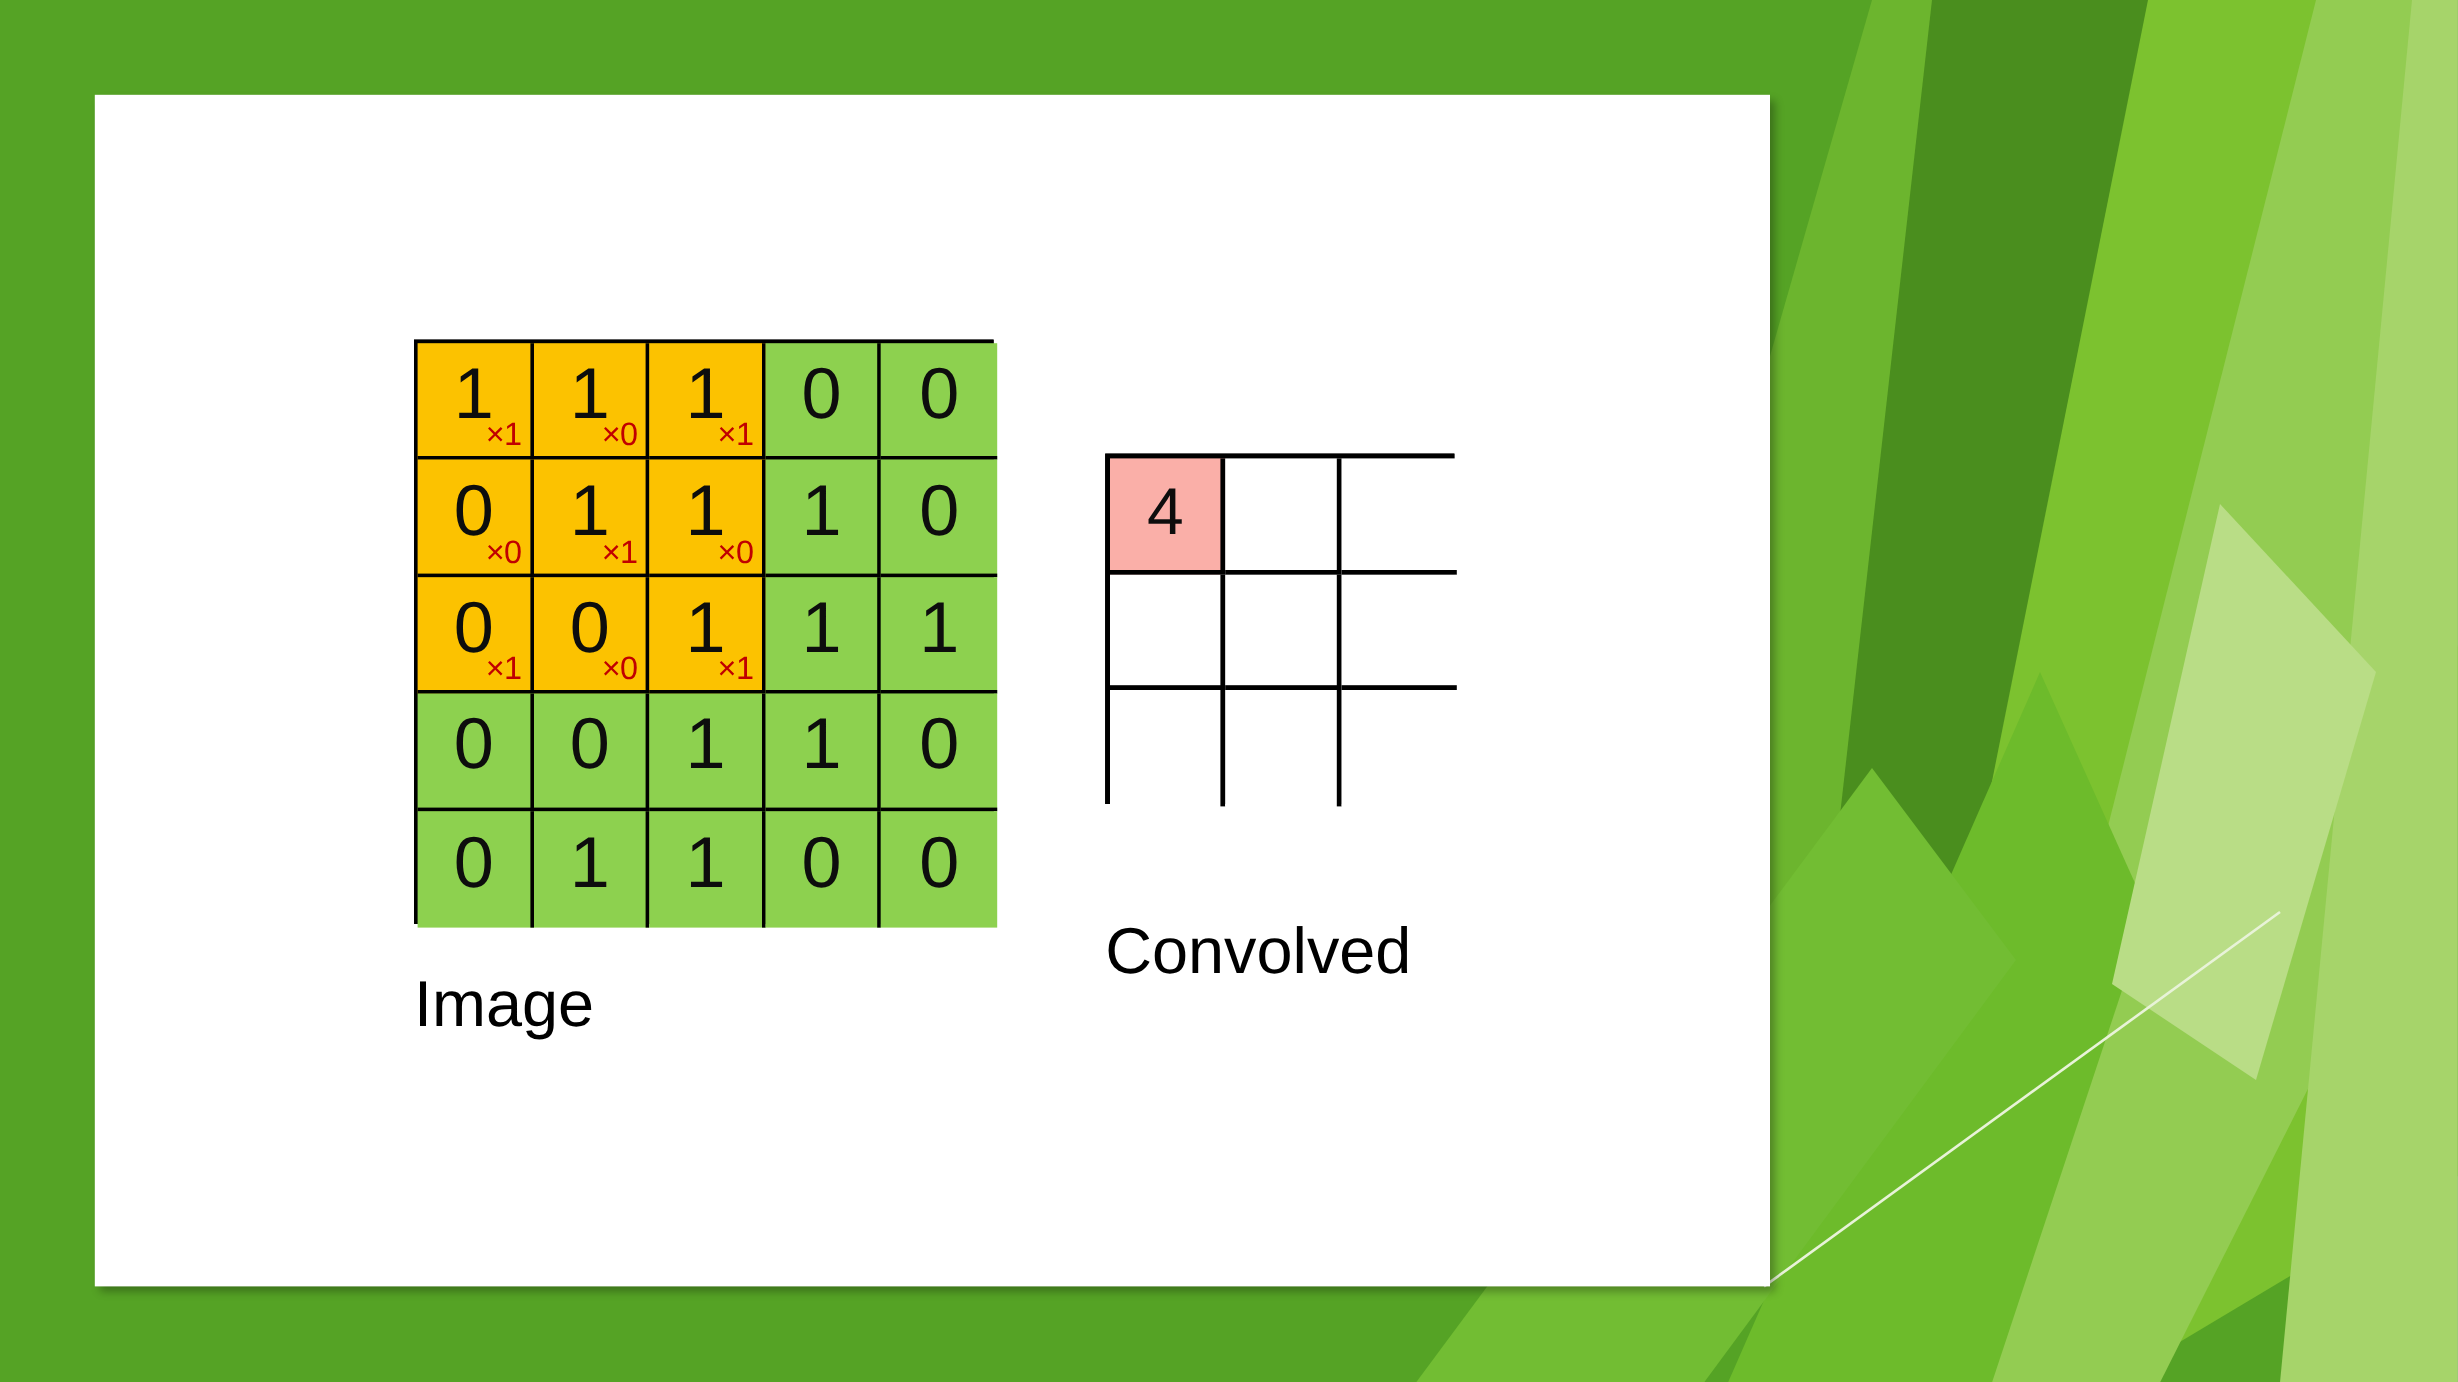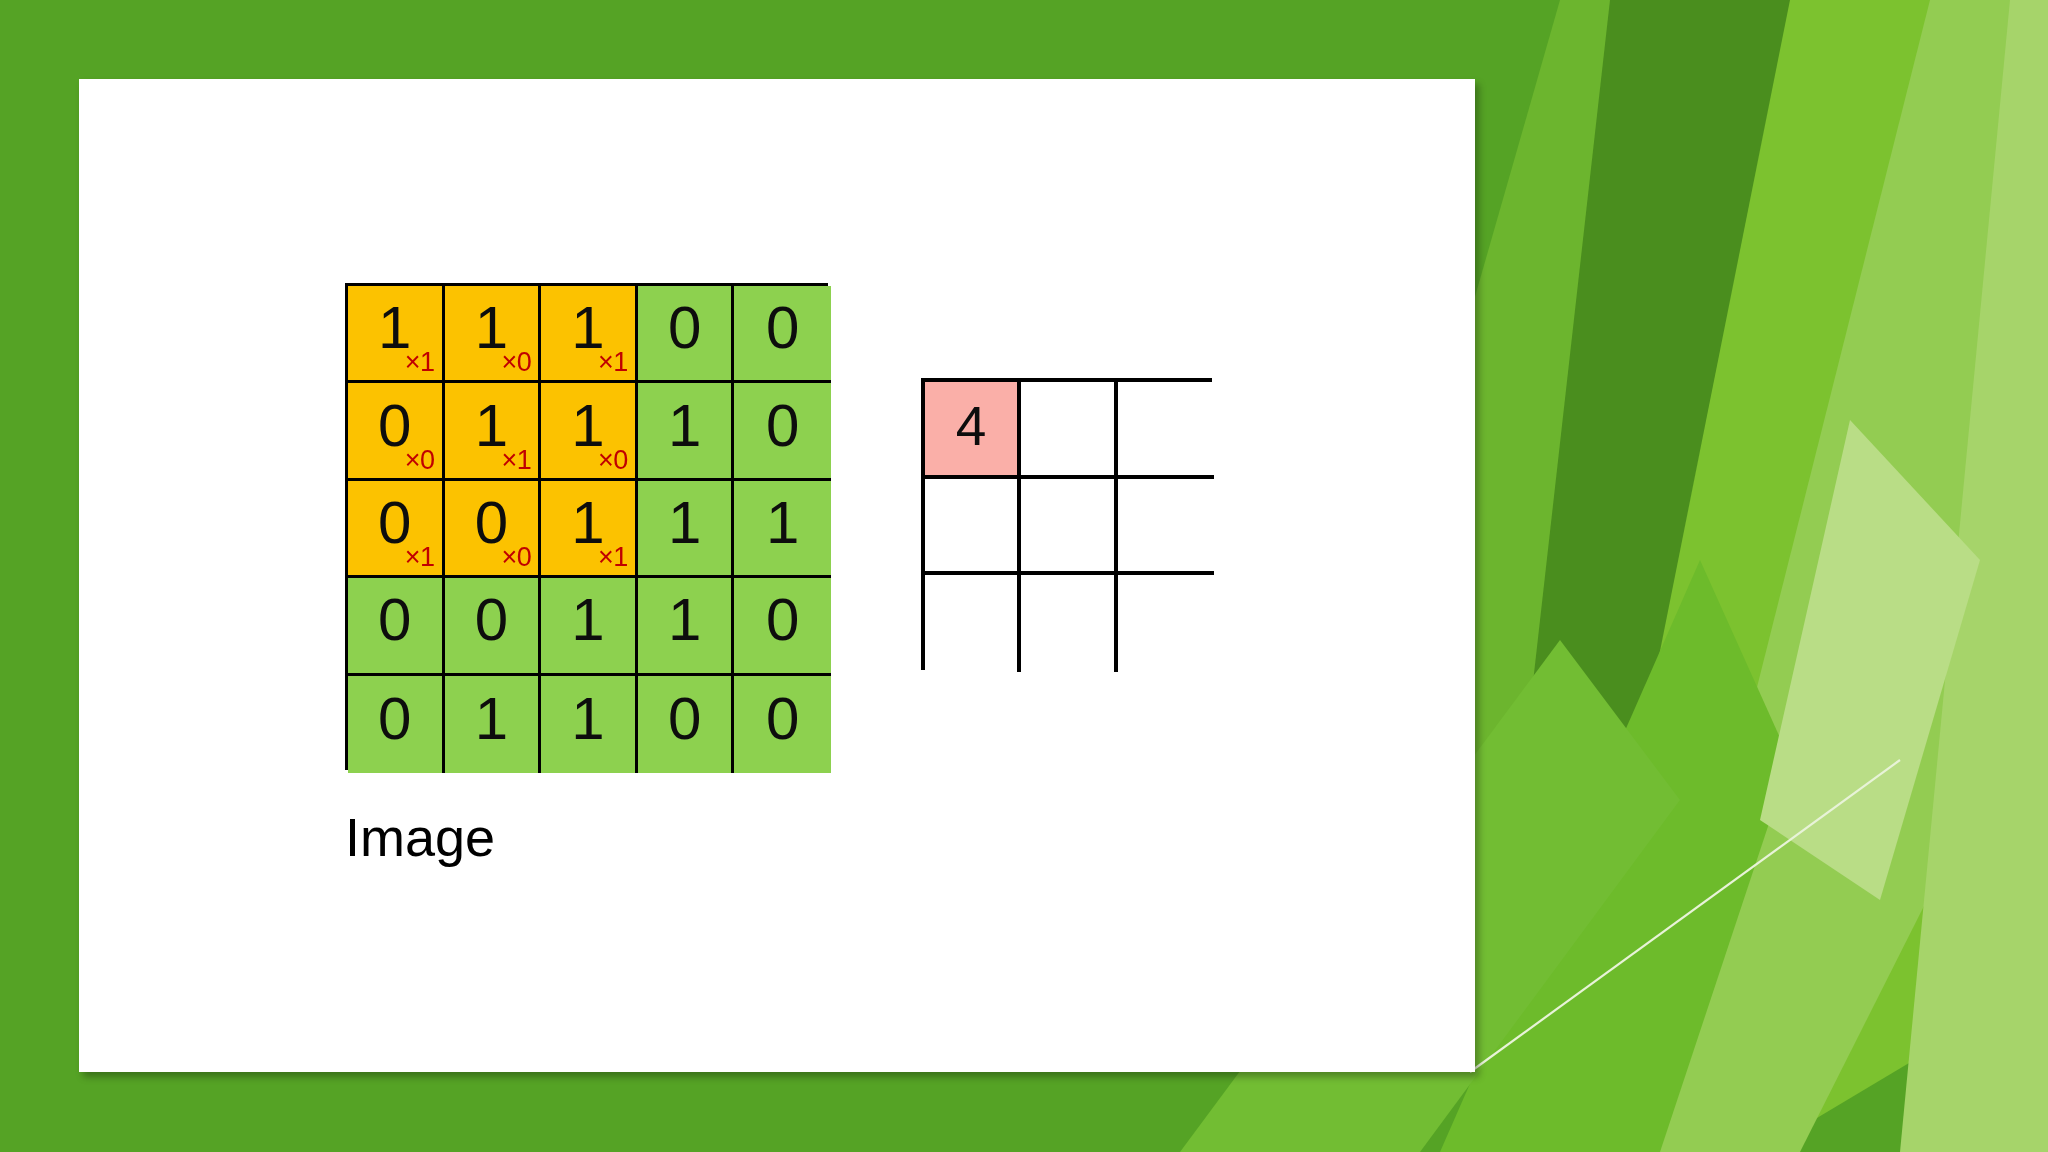--- a/index.html
+++ b/index.html
@@ -307,16 +307,17 @@
           <span class="feat-value"></span>
         </div>
         <div class="feat-cell row-last col-last">
           <span class="feat-value"></span>
         </div>
 
       </div>
     </div>
 
     <div id="feature-caption" class="caption">
+      <span class="cap-line">Convolved</span>
     </div>
 
   </div>
 </div>
 
 </body></html>

